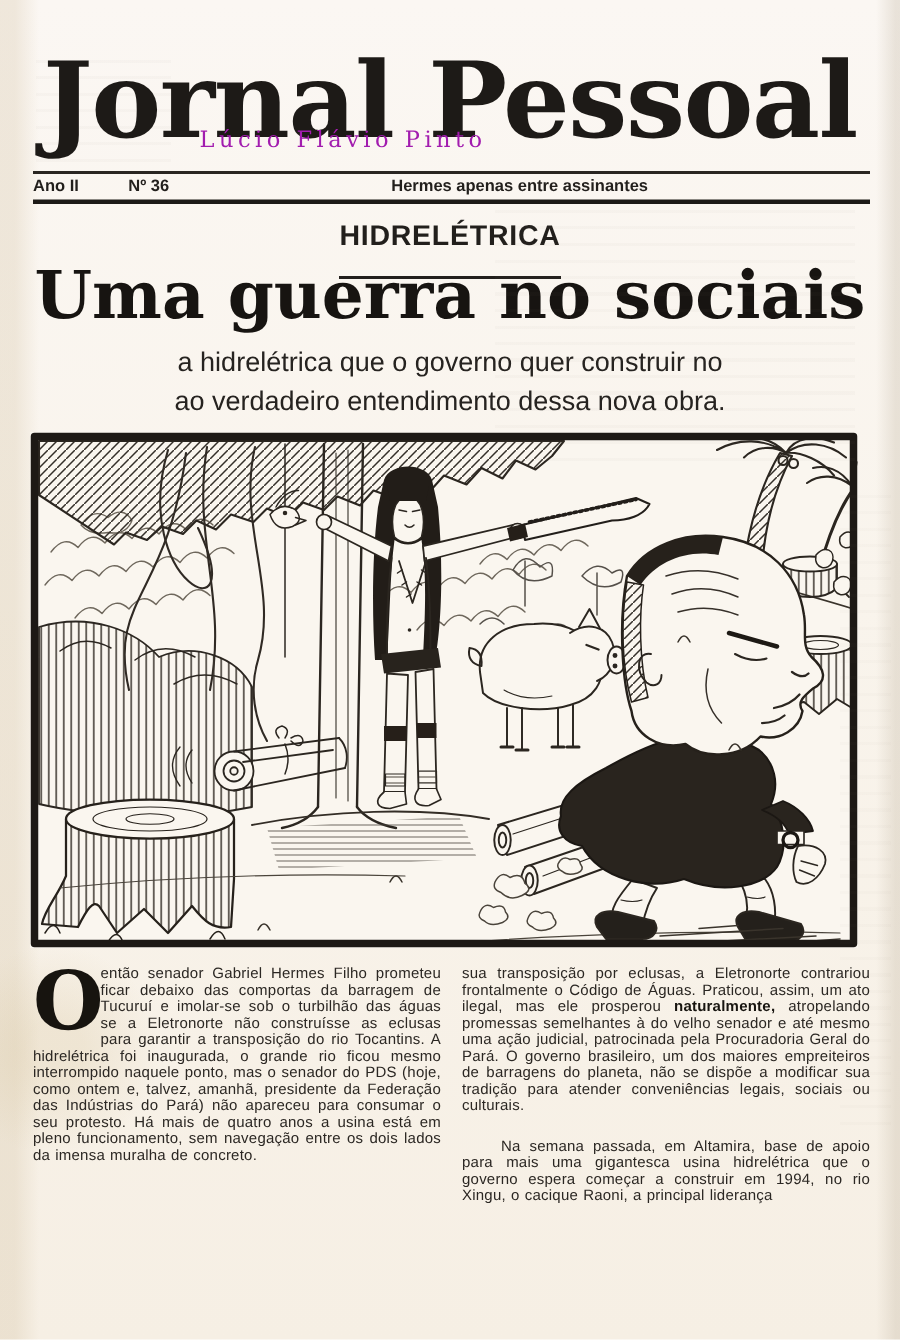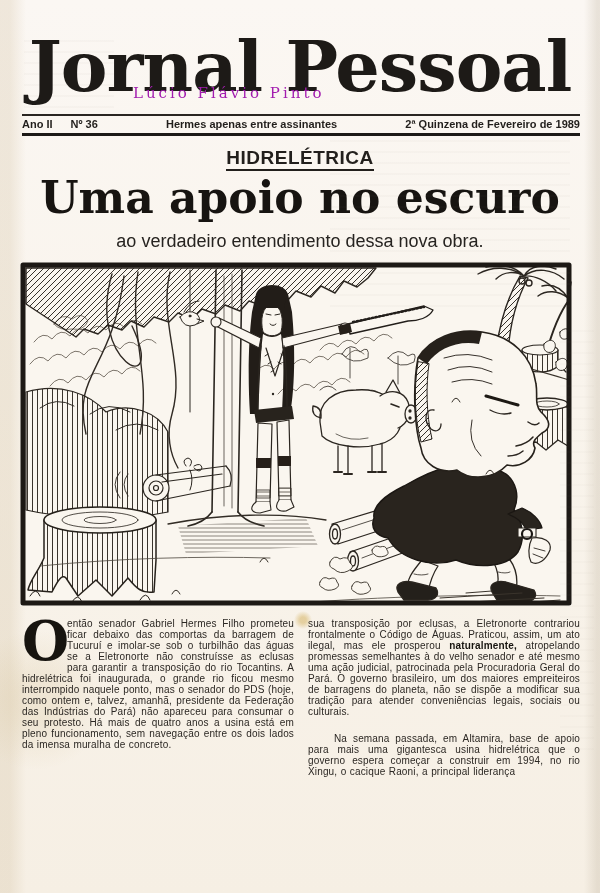--- a/index.html
+++ b/index.html
@@ -28,28 +28,28 @@
   .masthead .author{
     position:absolute;left:133px;top:84px;text-align:left;
     font-family:"DejaVu Serif",serif;font-size:15px;letter-spacing:3px;color:#a21caf;
   }
 
   .info-bar{
     margin:14px 20px 0 22px;display:flex;align-items:baseline;
     border-top:2px solid #2a2622;border-bottom:3px solid #1d1a17;
     padding:2px 0 3px;font-weight:bold;font-size:11px;white-space:nowrap;
   }
-  .info-bar .num{margin-left:18px;}
+  .info-bar .num{margin-left:33px;}
   .info-bar .circ{flex:1;text-align:center;}
   .info-bar .date{text-align:right;}
 
   .kicker{margin-top:11px;text-align:center;}
   .kicker span{
     font-size:19px;font-weight:bold;letter-spacing:.5px;
-    border-bottom:2px solid #221f1c;padding-bottom:1px;
+    border-bottom:2px solid #221f1c;padding-bottom:16px;
   }
   .headline{
     margin:5px 0 0;text-align:center;font-family:"DejaVu Serif",serif;
     font-weight:bold;font-size:44px;line-height:48px;letter-spacing:0;color:#171411;
   }
   .deck{margin:6px auto 0;width:566px;text-align:center;
     font-size:18px;line-height:26px;color:#262320;}
 
   .illustration{margin:8px 0 0 20px;width:552px;height:344px;}
   .illustration svg{display:block;stroke-linecap:round;stroke-linejoin:round;}
@@ -75,30 +75,30 @@
 
 <header class="masthead">
   <h1>Jornal Pessoal</h1>
   <div class="author">Lúcio Flávio Pinto</div>
 </header>
 
 <div class="info-bar">
   <span>Ano II</span>
   <span class="num">Nº 36</span>
   <span class="circ">Hermes apenas entre assinantes</span>
-  <span class="date">2ª Quinzena de Fevereiro de 1989</span>
 </div>
 
 <div class="kicker">
   <span>HIDRELÉTRICA</span>
 </div>
 
-<h2 class="headline">Uma apoio no escuro</h2>
+<h2 class="headline">Uma guerra no sociais</h2>
 
 <div class="deck">
+  <div>a hidrelétrica que o governo quer construir no</div>
   <div>ao verdadeiro entendimento dessa nova obra.</div>
 </div>
 
 <figure class="illustration" style="margin:8px 0 0 20px;">
 <svg width="552" height="344" viewBox="0 0 552 344" xmlns="http://www.w3.org/2000/svg">
   <defs>
     <pattern id="hd" patternUnits="userSpaceOnUse" width="6" height="6">
       <path d="M-1,7 L7,-1" stroke="#35302a" stroke-width="1"></path>
     </pattern>
     <pattern id="hv" patternUnits="userSpaceOnUse" width="5" height="6">

